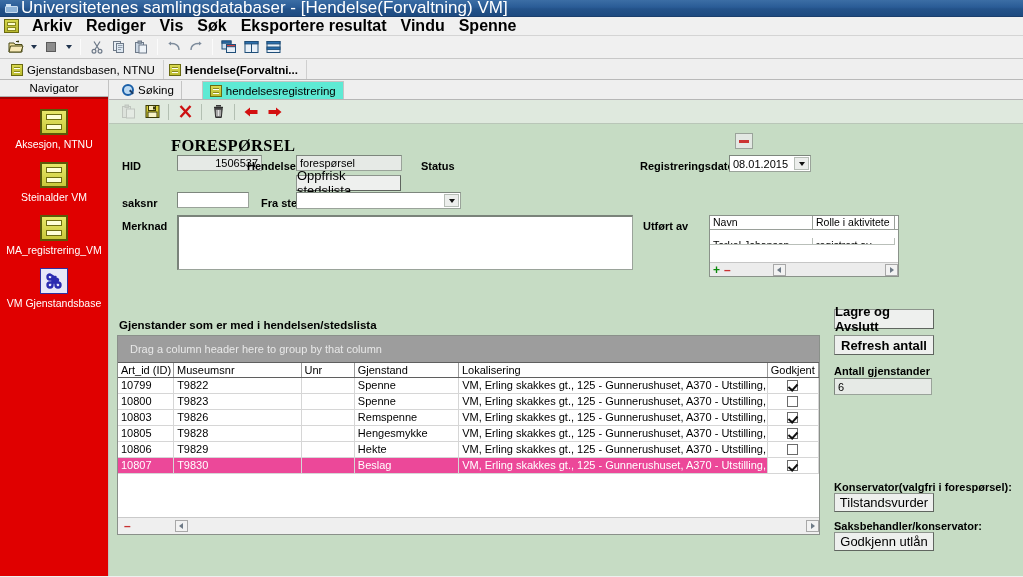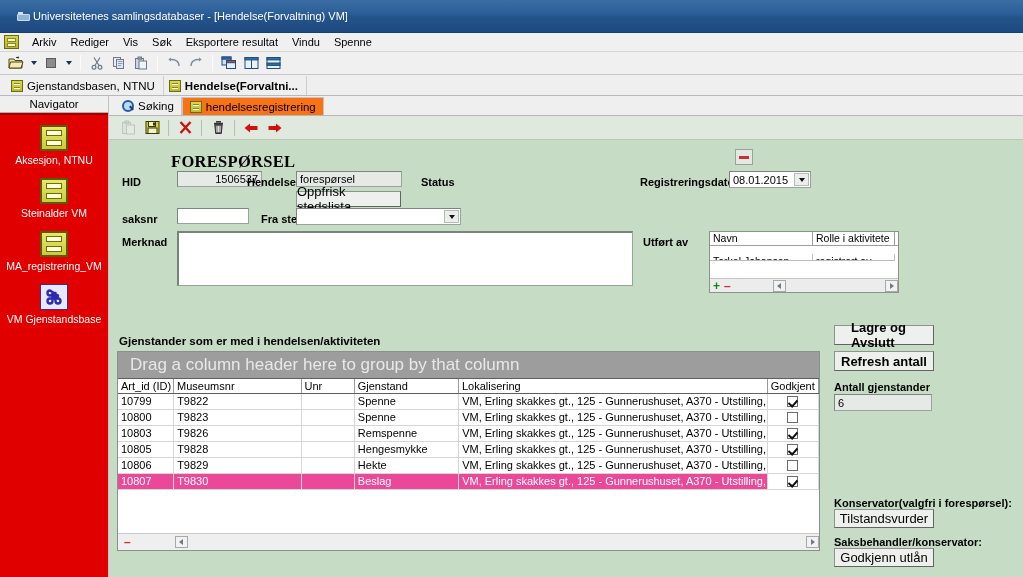--- a/index.html
+++ b/index.html
@@ -7,27 +7,27 @@
     margin: 0; padding: 0;
     width: 1023px; height: 577px;
     overflow: hidden;
     font-family: "Liberation Sans", sans-serif;
     font-size: 11px;
     background: #efefef;
   }
 
   
   #titlebar {
-    height: 33px;
+    height: 17px;
     background: linear-gradient(to bottom, #3c6ea5 0%, #2a5c96 45%, #24538a 55%, #1d4a80 100%);
     color: #ffffff;
     display: flex;
     align-items: center;
-    padding-left: 16px;
-    font-size: 11px;
+    padding-left: 4px;
+    font-size: 17px;
     border-bottom: 1px solid #1b3f6d;
   }
   #titlebar .tb-icon {
     width: 13px; height: 13px;
     margin-right: 4px;
     position: relative;
     flex: 0 0 auto;
   }
   #titlebar .tb-icon::before {
     content: "";
@@ -62,24 +62,25 @@
     flex: 0 0 auto;
   }
   .menu-app-icon::before, .menu-app-icon::after {
     content:""; position:absolute; left:2px; right:2px; height:2px;
     background:#fdfdd0; border:1px solid #8a8a20;
   }
   .menu-app-icon::before { top: 2px; }
   .menu-app-icon::after  { top: 7px; }
   #menubar .menu-item {
     padding: 12px 7px;
-    font-size: 11px;
+    font-size: 16px;
     color: #000;
     cursor: default;
     white-space: nowrap;
+    font-weight: bold;
   }
 
   
   #toolbar {
     height: 23px;
     background: #f0f0f0;
     display: flex;
     align-items: center;
     padding-left: 6px;
     border-bottom: 1px solid #c8c8c8;
@@ -233,23 +234,24 @@
   .inner-tab {
     height: 18px;
     display: flex; align-items: center; gap: 4px;
     padding: 0 7px;
     font-size: 11.5px;
     cursor: default;
     white-space: nowrap;
     border-right: 1px solid #c4c4c4;
   }
   .inner-tab.active {
-    background: #f97316;
+    background: #5eead4;
     border-left: 1px solid #c4c4c4;
     border-top: 1px solid #c4c4c4;
+    margin-left: 20px;
   }
   .srch-ico {
     width:12px;height:12px;flex:0 0 auto;position:relative;
   }
   .srch-ico::before {
     content:""; position:absolute; left:0; top:0;
     width:8px;height:8px;border:2px solid #1a5fa8;border-radius:50%;
     background:#bcd9f2;
   }
   .srch-ico::after {
@@ -443,21 +445,21 @@
   #datagrid {
     position: absolute;
     background: #ffffff;
     border: 1px solid #8a908a;
     overflow: hidden;
   }
   #dg-groupbar {
     height: 26px;
     background: #9d9d9d;
     color: #e8e8e8;
-    font-size: 17px;
+    font-size: 11px;
     display: flex;
     align-items: center;
     padding-left: 12px;
   }
   #dg-head {
     display: flex;
     height: 16px;
     background: #ffffff;
     border-top: 1px solid #5f5f5f;
     border-bottom: 1px solid #5f5f5f;
@@ -790,21 +792,21 @@
           <span class="sb-btn">
               <i class="tri-l"></i>
             </span>
           <span style="flex:1"></span>
           <span class="sb-btn">
               <i class="tri-r"></i>
             </span>
         </div>
       </div>
 
-      <div class="sect-title" style="left:10px; top:195px;">Gjenstander som er med i hendelsen/aktiviteten</div>
+      <div class="sect-title" style="left:10px; top:195px;">Gjenstander som er med i hendelsen/stedslista</div>
 
       <div id="datagrid" style="left:8px; top:211px; width:703px; height:200px;">
 
         <div id="dg-groupbar">Drag a column header here to group by that column</div>
 
         <div id="dg-head">
           <div class="hc w-art">Art_id (ID)</div>
           <div class="hc w-mus">Museumsnr</div>
           <div class="hc w-unr">Unr</div>
           <div class="hc w-gjn">Gjenstand</div>
@@ -882,21 +884,21 @@
           <span class="sb-btn">
               <i class="tri-l"></i>
             </span>
           <span class="fsp"></span>
           <span class="sb-btn">
               <i class="tri-r"></i>
             </span>
         </div>
       </div>
 
-      <div class="btn bold" style="left:725px; top:185px; width:100px; height:20px;padding-left:16px;">Lagre og Avslutt</div>
+      <div class="btn bold" style="left:725px; top:185px; width:100px; height:20px;">Lagre og Avslutt</div>
       <div class="btn bold" style="left:725px; top:211px; width:100px; height:20px;">Refresh antall</div>
 
       <div class="panel-lbl" style="left:725px; top:241px;">Antall gjenstander</div>
       <input class="txtin readonly" style="left: 725px; top: 254px; width: 98px; height: 17px;" readonly="" value="6">
 
       <div class="panel-lbl" style="left:725px; top:357px;">Konservator(valgfri i forespørsel):</div>
       <div class="btn" style="left:725px; top:369px; width:100px; height:19px;">Tilstandsvurder</div>
 
       <div class="panel-lbl" style="left:725px; top:396px;">Saksbehandler/konservator:</div>
       <div class="btn" style="left:725px; top:408px; width:100px; height:19px;">Godkjenn utlån</div>

